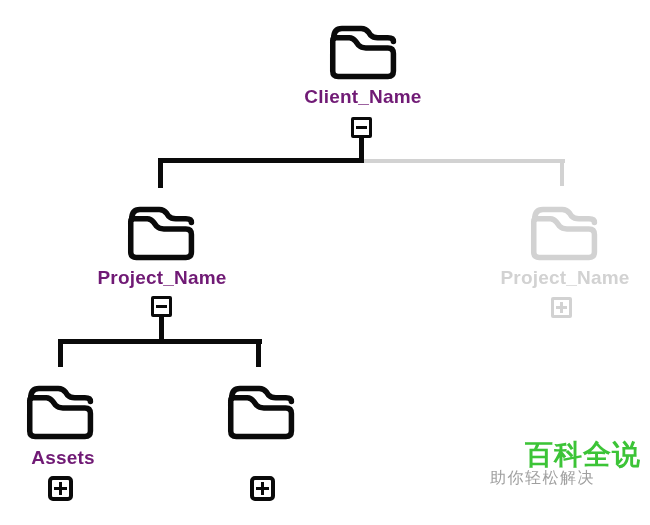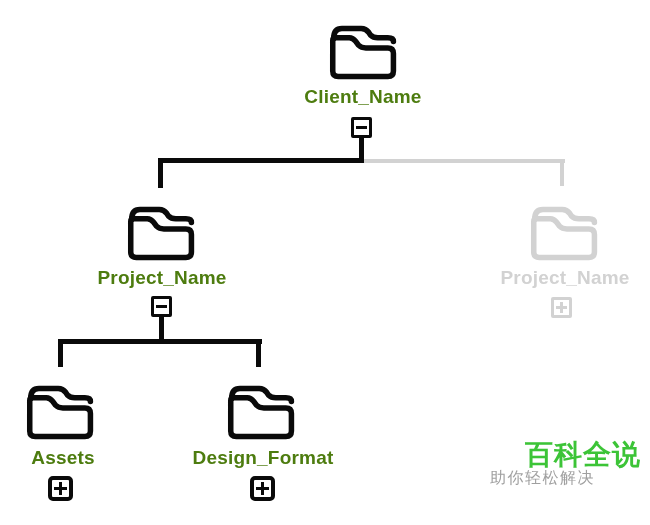--- a/index.html
+++ b/index.html
@@ -16,21 +16,21 @@
   
   .node { position:absolute; }
   .folder-icon { display:block; color:#0a0a0a; }
   .node.disabled .folder-icon { color:#d2d2d2; }
   .node-label {
     position:absolute;
     width:200px;
     text-align:center;
     font-size:19px;
     font-weight:600;
-    color:#4d7c0f;
+    color:#701a75;
     letter-spacing:0.2px;
     white-space:nowrap;
   }
   .node-label.disabled { color:#d2d2d2; font-weight:600; }
   
   .toggle {
     position:absolute;
     box-sizing:border-box;
     background:#ffffff;
     display:flex; align-items:center; justify-content:center;
@@ -130,21 +130,20 @@
     <div class="bar-h"></div>
     <div class="bar-v"></div>
   </div>
 
   <div class="node" style="left:227px; top:384px;">
     <svg class="folder-icon" viewBox="0 0 76 62" width="70" height="57">
       <path d="M5 16 Q5 5 14 5 H35 Q40 5 43 9 L45 12 Q48 15 53 15 H64 Q70 15 70 19" fill="none" stroke="currentColor" stroke-width="6" stroke-linecap="round" stroke-linejoin="round"></path>
       <path d="M7 15 H22 Q26 15 29 19 L32 23 Q35 26 40 26 H64 Q70 26 70 32 V51 Q70 57 64 57 H10 Q4 57 4 51 V18 Q4 15 7 15 Z" fill="none" stroke="currentColor" stroke-width="6" stroke-linejoin="round"></path>
     </svg>
   </div>
-  <div class="node-label" style="left:163px; top:447px;">Design_Format</div>
   <div class="toggle plus-big" style="left:250px; top:476px;">
     <div class="bar-h"></div>
     <div class="bar-v"></div>
   </div>
 
   <div class="node disabled" style="left:530px; top:205px;">
     <svg class="folder-icon" viewBox="0 0 76 62" width="70" height="57">
       <path d="M5 16 Q5 5 14 5 H35 Q40 5 43 9 L45 12 Q48 15 53 15 H64 Q70 15 70 19" fill="none" stroke="currentColor" stroke-width="6" stroke-linecap="round" stroke-linejoin="round"></path>
       <path d="M7 15 H22 Q26 15 29 19 L32 23 Q35 26 40 26 H64 Q70 26 70 32 V51 Q70 57 64 57 H10 Q4 57 4 51 V18 Q4 15 7 15 Z" fill="none" stroke="currentColor" stroke-width="6" stroke-linejoin="round"></path>
     </svg>

